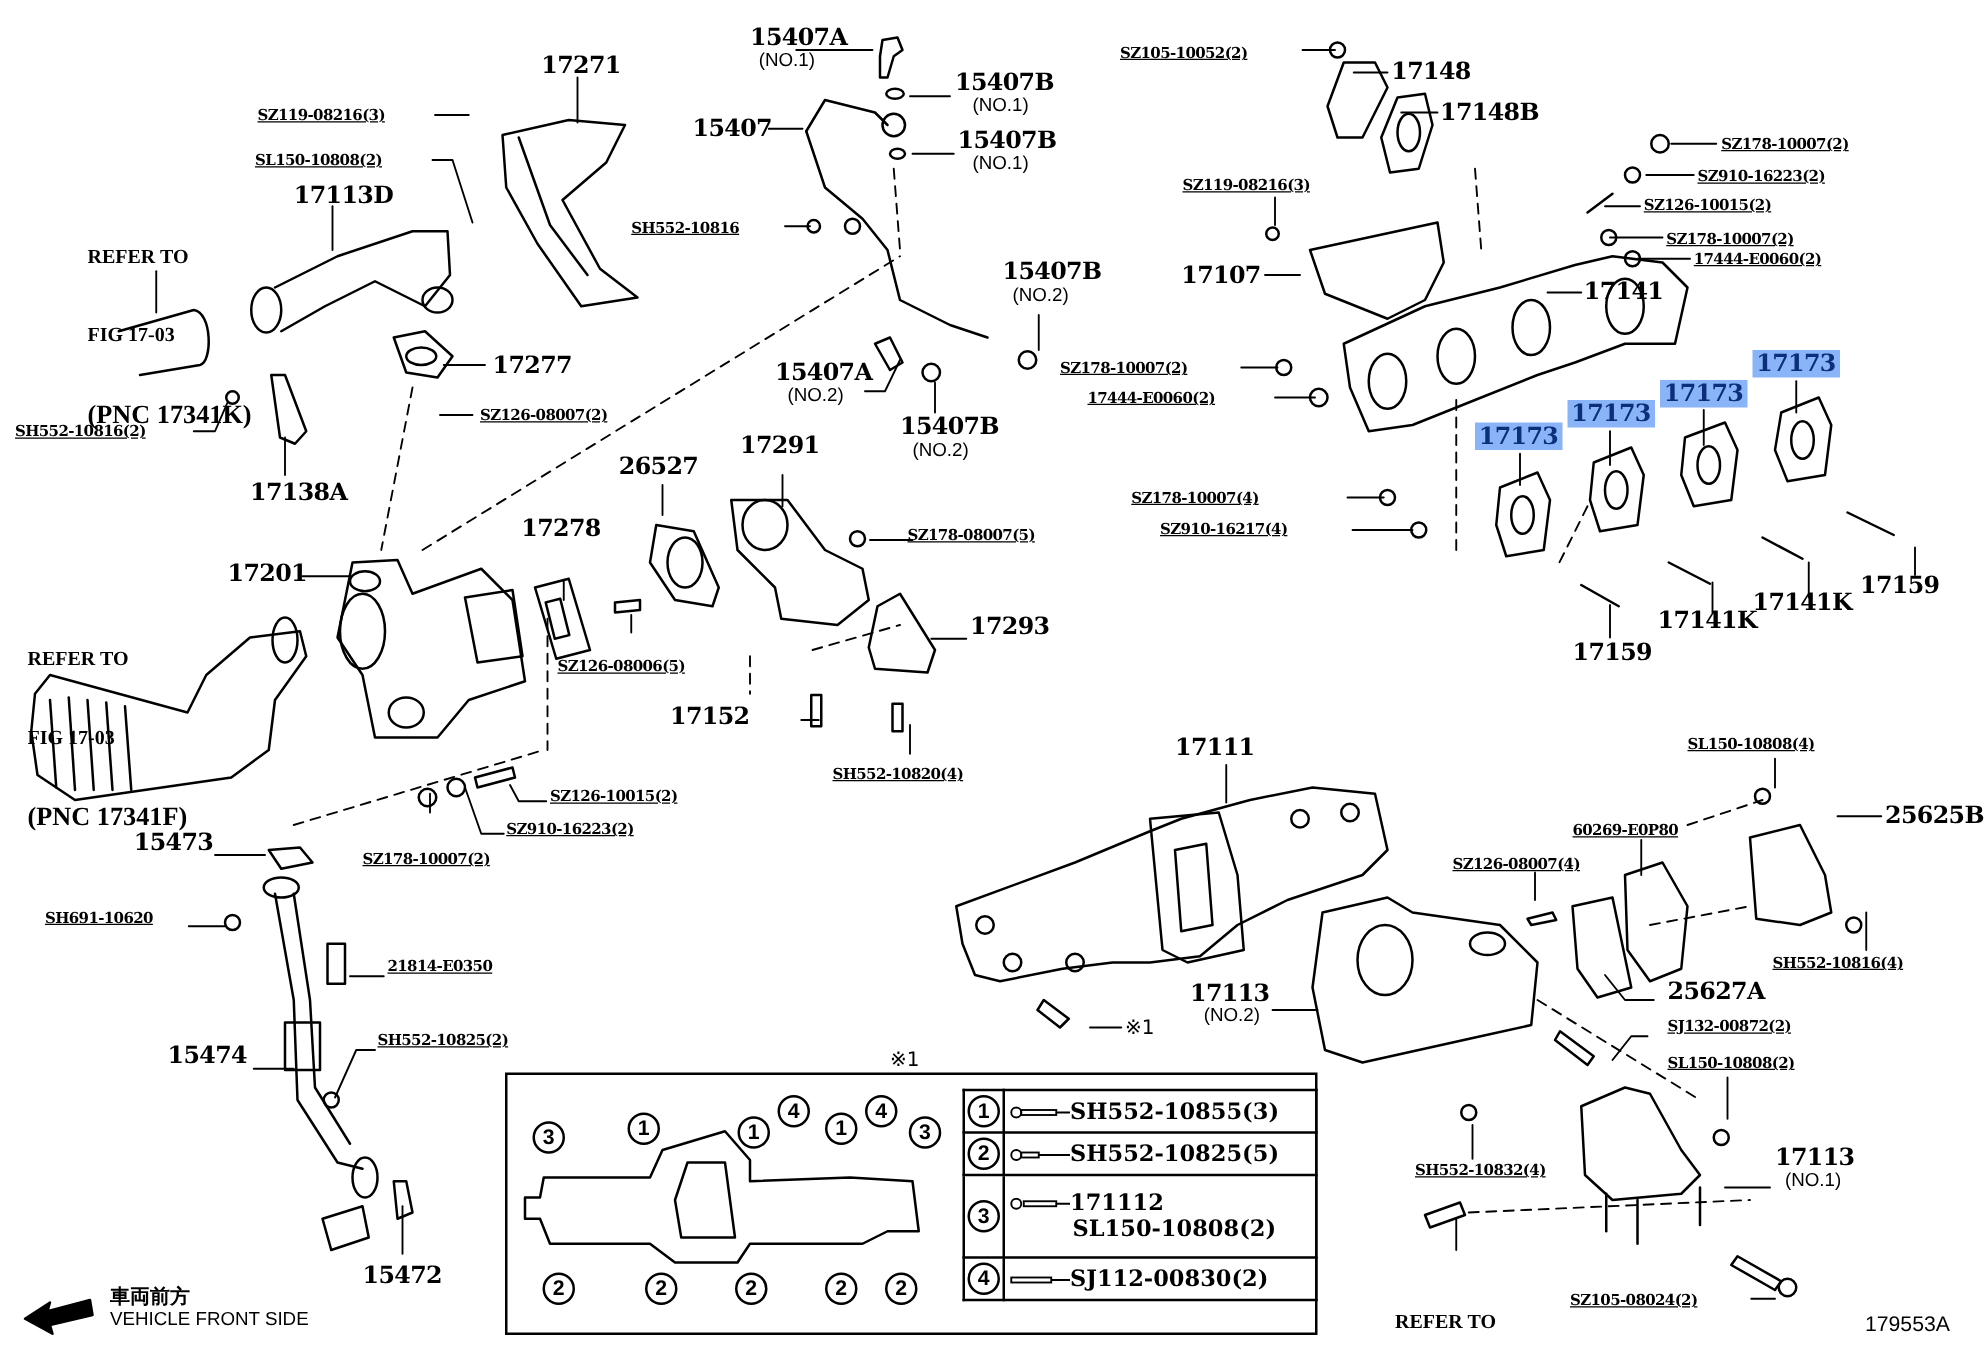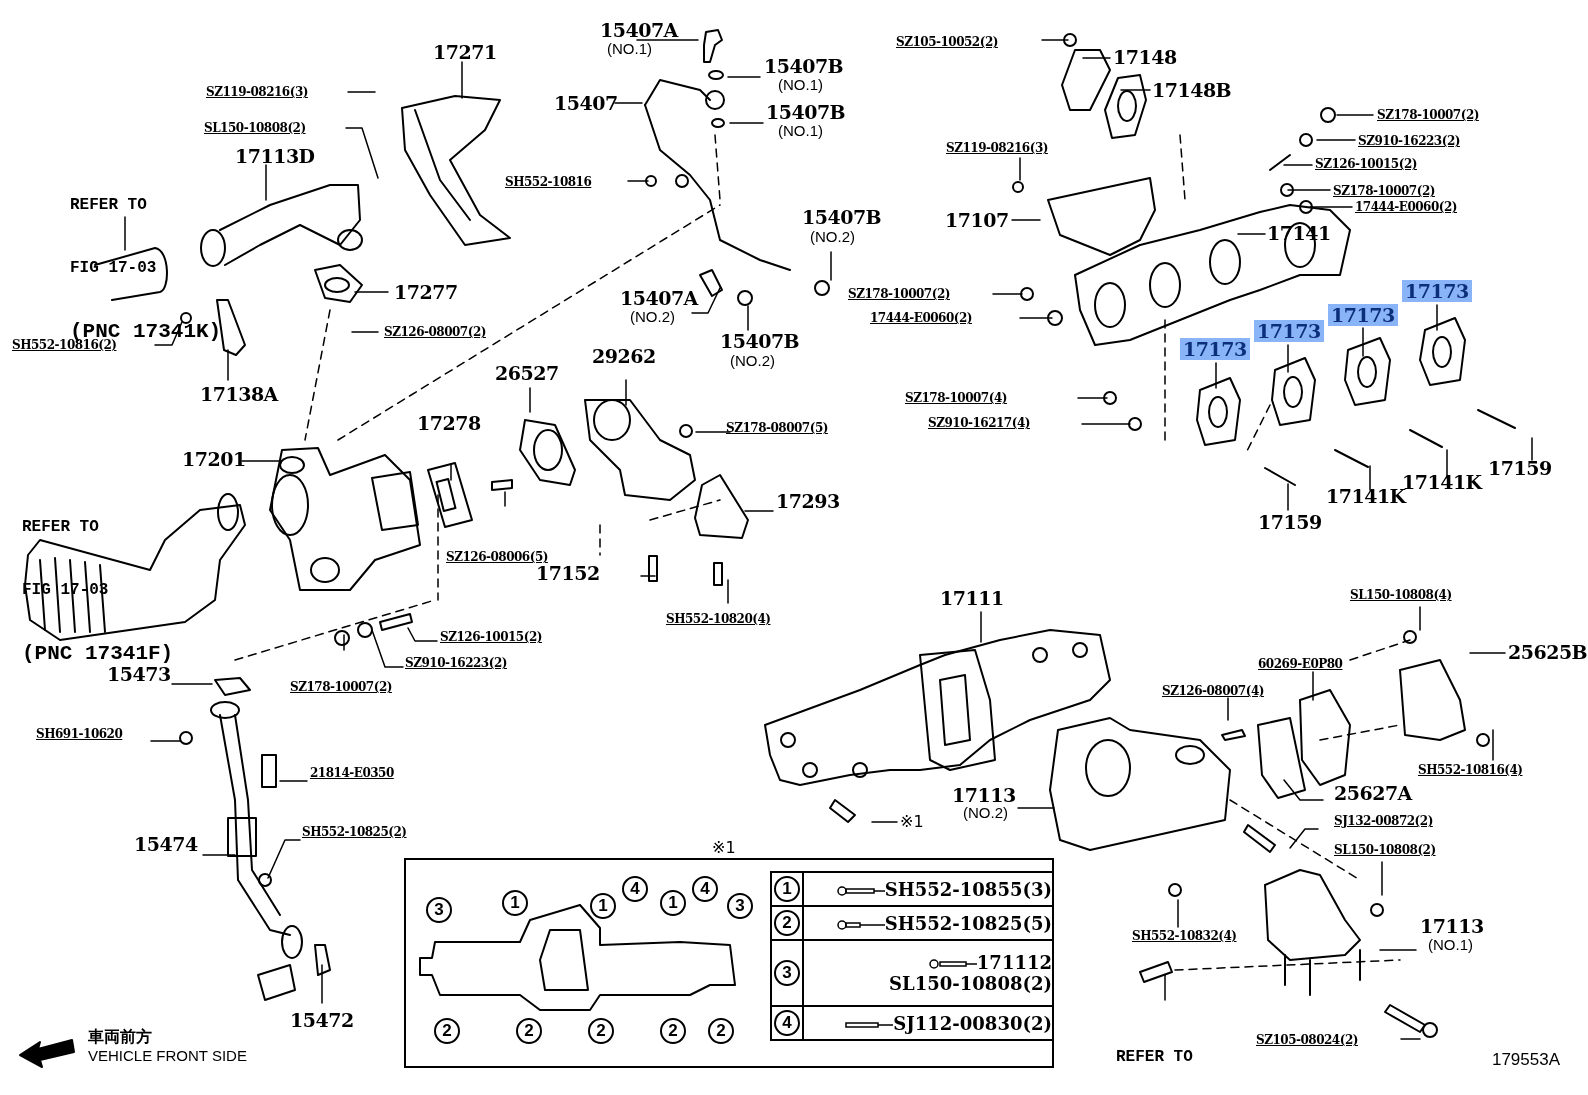--- a/index.html
+++ b/index.html
@@ -5,32 +5,32 @@
   html, body { margin: 0; padding: 0; background: #ffffff; }
   body { width: 1588px; height: 1095px; position: relative; overflow: hidden;
          font-family: "DejaVu Serif", "Liberation Serif", serif; color: #000; }
   #art { position: absolute; left: 0; top: 0; width: 1588px; height: 1095px; }
   .lbl { position: absolute; font-weight: bold; font-size: 19px; line-height: 20px;
          white-space: nowrap; letter-spacing: -0.5px; font-family: "DejaVu Serif", serif; }
   .lbl.sm { font-size: 12px; text-decoration: underline; }
   .sub { position: absolute; font-size: 15px; line-height: 16px; white-space: nowrap;
          font-family: "Liberation Sans", sans-serif; }
   .hl { background: #8ab4f8; color: #0b2f7a; padding: 1px 3px; }
-  .refer { position: absolute; font-family: Liberation Mono, monospace; font-weight: bold;
+  .refer { position: absolute; font-family: Liberation Serif, serif; font-weight: bold;
            font-size: 16px; line-height: 21px; white-space: pre; }
   .refer .pnc { font-size: 21px; }
   .legend-box { position: absolute; left: 404px; top: 858px; width: 650px; height: 210px;
                 border: 2px solid #000; box-sizing: border-box; }
   .legend-table { position: absolute; left: 770px; top: 871px; width: 284px; border-collapse: collapse; }
   .legend-table td { border: 2px solid #000; padding: 0; height: 32px; vertical-align: middle; }
   .legend-table td.num { width: 30px; text-align: center; }
   .circ { display: inline-block; width: 22px; height: 22px; border: 2px solid #000; border-radius: 50%;
           text-align: center; line-height: 22px; font-size: 17px; font-weight: bold;
           font-family: "Liberation Sans", sans-serif; background: #fff; }
-  .legend-table .part { font-weight: bold; font-size: 18px; font-family: "DejaVu Serif", serif; padding-left: 4px; white-space: nowrap; text-align: right; }
+  .legend-table .part { font-weight: bold; font-size: 18px; font-family: "DejaVu Serif", serif; padding-left: 4px; white-space: nowrap; }
   .legend-table .bolt { display: inline-block; width: 48px; height: 10px; vertical-align: middle; }
   .callout { position: absolute; }
   .front { position: absolute; left: 20px; top: 1027px; }
   .front .jp { position: absolute; left: 68px; top: 0; font-size: 16px; font-weight: bold; font-family: "DejaVu Sans", sans-serif; white-space: nowrap; }
   .front .en { position: absolute; left: 68px; top: 20px; font-size: 15px; font-family: "Liberation Sans", sans-serif; white-space: nowrap; }
   .diag-id { position: absolute; right: 28px; top: 1050px; font-size: 17px; font-family: "Liberation Sans", sans-serif; }
   .star { position: absolute; font-family: "DejaVu Sans", sans-serif; font-size: 16px; }
 </style>
 </head>
 <body>
@@ -374,24 +374,24 @@
 
 <div class="lbl" style="left:182px;top:449px">17201</div>
 <div class="refer" style="left:22px;top:475px">
   <div>REFER TO</div>
   <div>FIG 17-03</div>
   <div class="pnc">(PNC 17341F)</div>
 </div>
 
 <div class="lbl" style="left:417px;top:413px">17278</div>
 <div class="lbl" style="left:495px;top:363px">26527</div>
-<div class="lbl" style="left:592px;top:346px">29262</div>
+<div class="lbl" style="left:592px;top:346px">17291</div>
 <div class="lbl sm" style="left:726px;top:418px">SZ178-08007(5)</div>
 <div class="lbl" style="left:776px;top:491px">17293</div>
-<div class="lbl sm" style="left:446px;top:547px">SZ126-08006(5)</div>
+<div class="lbl sm" style="left:446px;top:523px">SZ126-08006(5)</div>
 <div class="lbl" style="left:536px;top:563px">17152</div>
 <div class="lbl sm" style="left:666px;top:609px">SH552-10820(4)</div>
 
 <div class="lbl sm" style="left:440px;top:627px">SZ126-10015(2)</div>
 <div class="lbl sm" style="left:405px;top:653px">SZ910-16223(2)</div>
 <div class="lbl sm" style="left:290px;top:677px">SZ178-10007(2)</div>
 
 <div class="lbl" style="left:107px;top:664px">15473</div>
 <div class="lbl sm" style="left:36px;top:724px">SH691-10620</div>
 <div class="lbl sm" style="left:310px;top:763px">21814-E0350</div>

